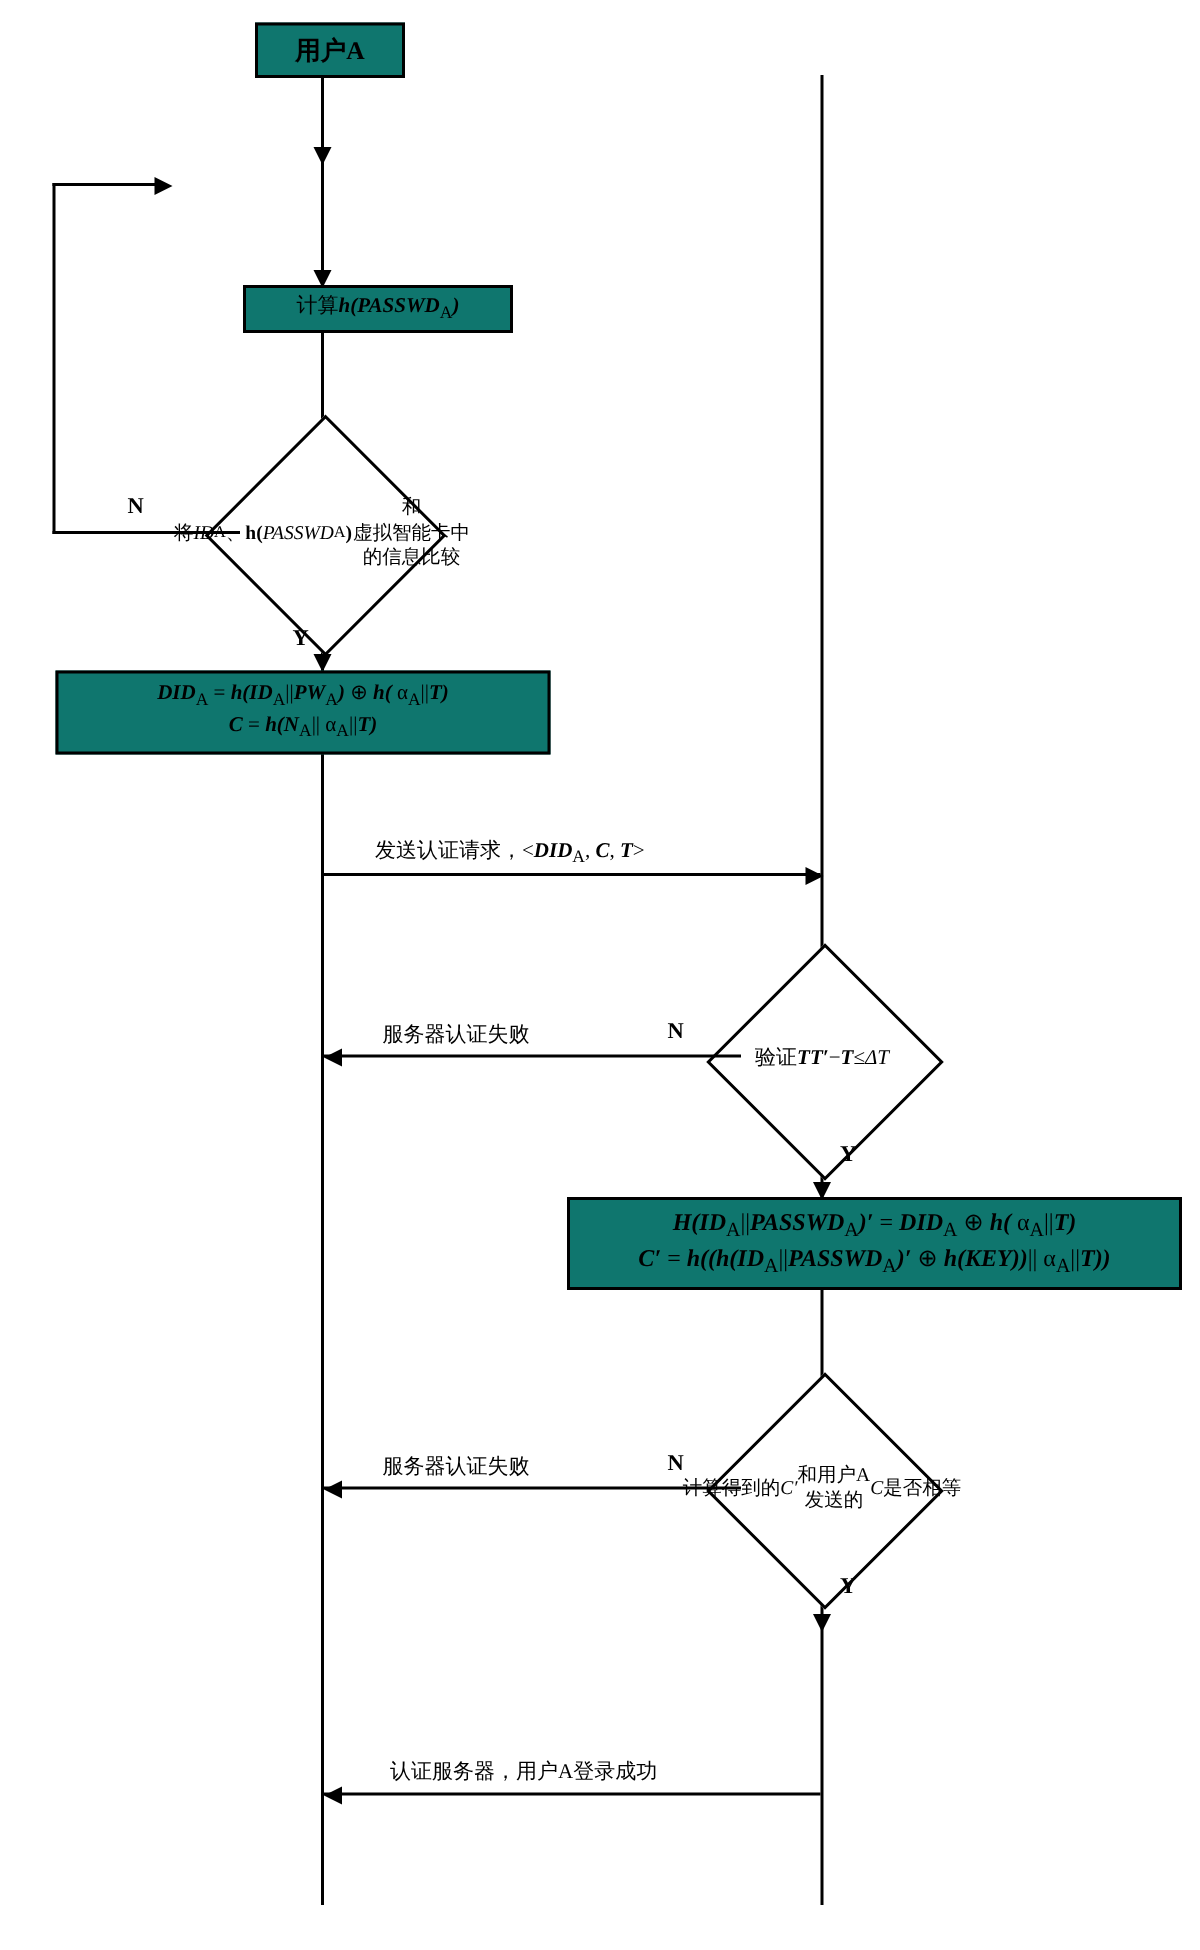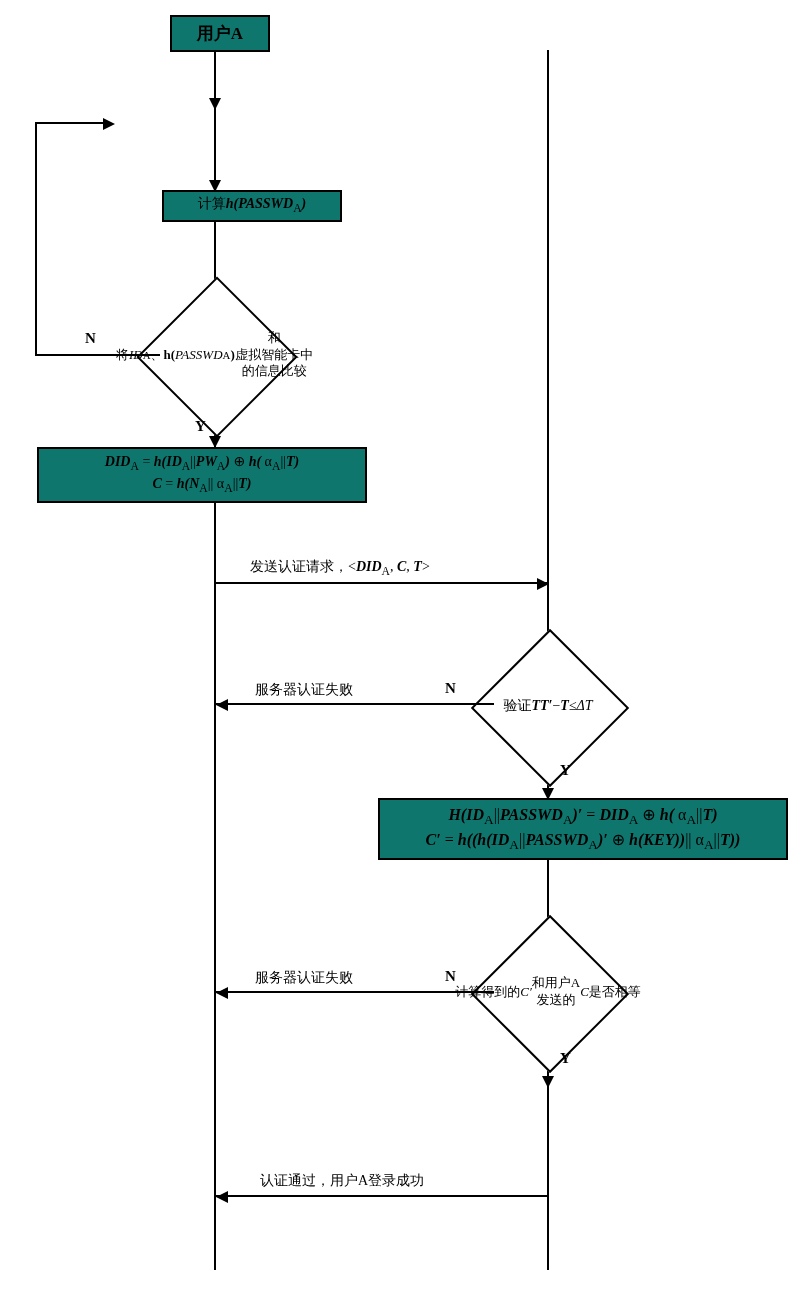--- a/index.html
+++ b/index.html
@@ -177,15 +177,15 @@
 <div class="arrow-left-head" style="left:216px; top:992px;"></div>
 <div class="free-label" style="left:445px; top:968px;">N</div>
 <div class="msg-label" style="left:255px; top:969px; width:160px;">服务器认证失败</div>
 
 <div class="free-label" style="left:560px; top:1050px;">Y</div>
 <div class="arrow-down-head" style="left:547px; top:1076px;"></div>
 
 
 <div class="hline" style="left:216px; top:1195px; width:331px;"></div>
 <div class="arrow-left-head" style="left:216px; top:1196px;"></div>
-<div class="msg-label" style="left:260px; top:1172px; width:240px;">认证通过，用户A登录成功</div>
+<div class="msg-label" style="left:260px; top:1172px; width:240px;">认证服务器，用户A登录成功</div>
 
 </div>
 
 </body></html>

